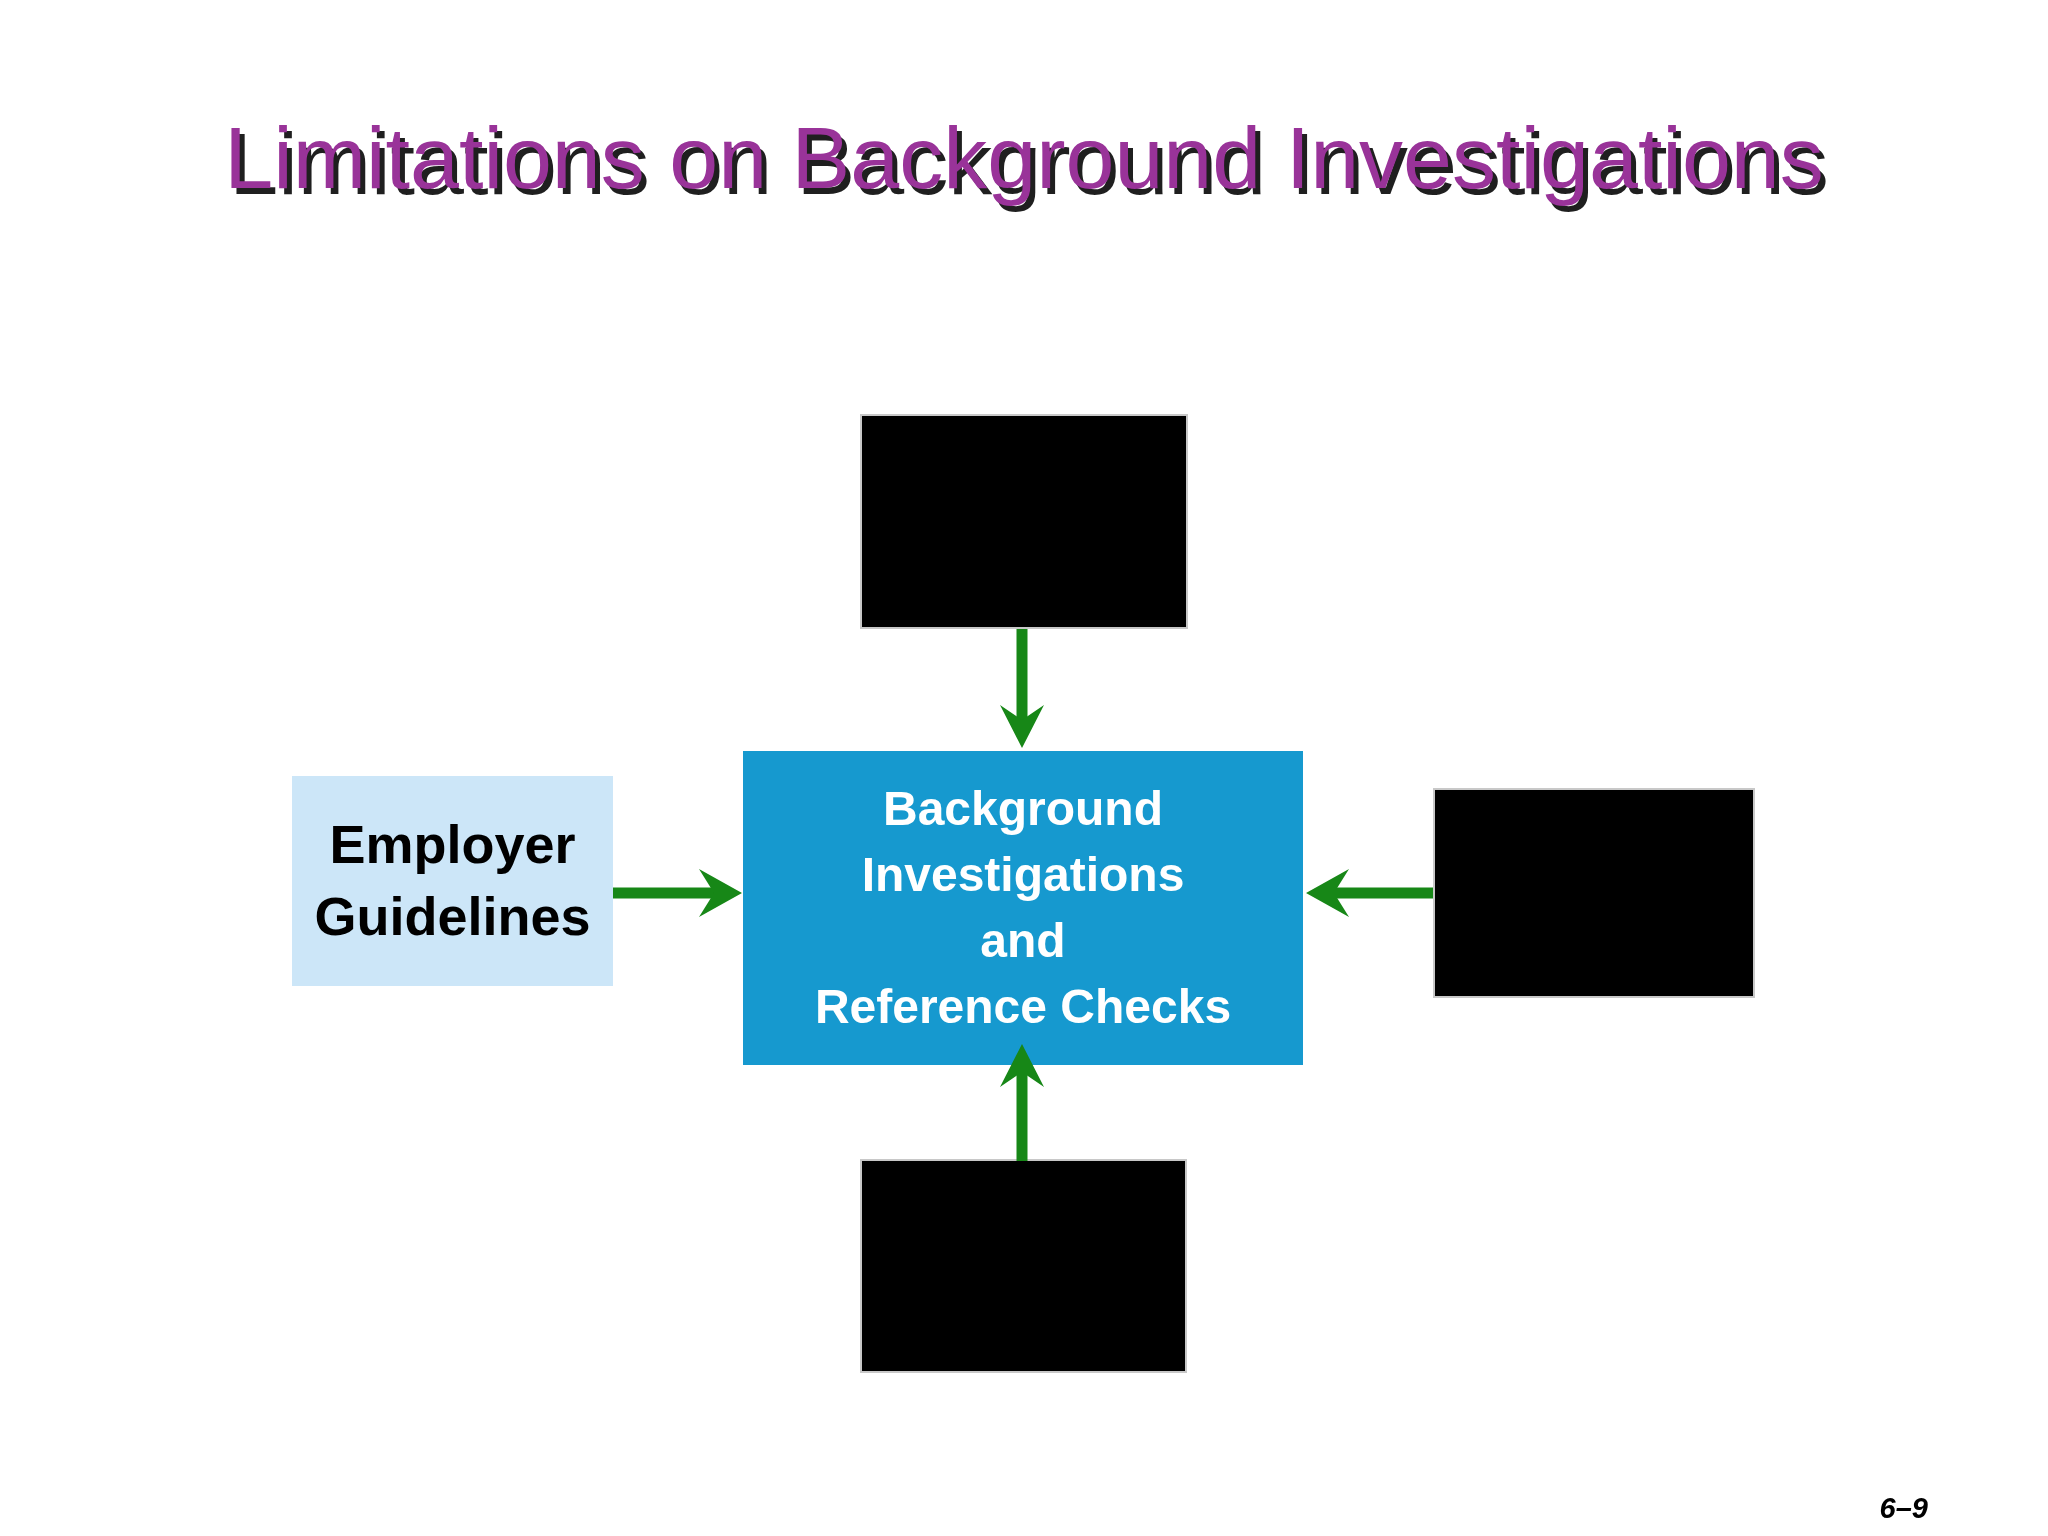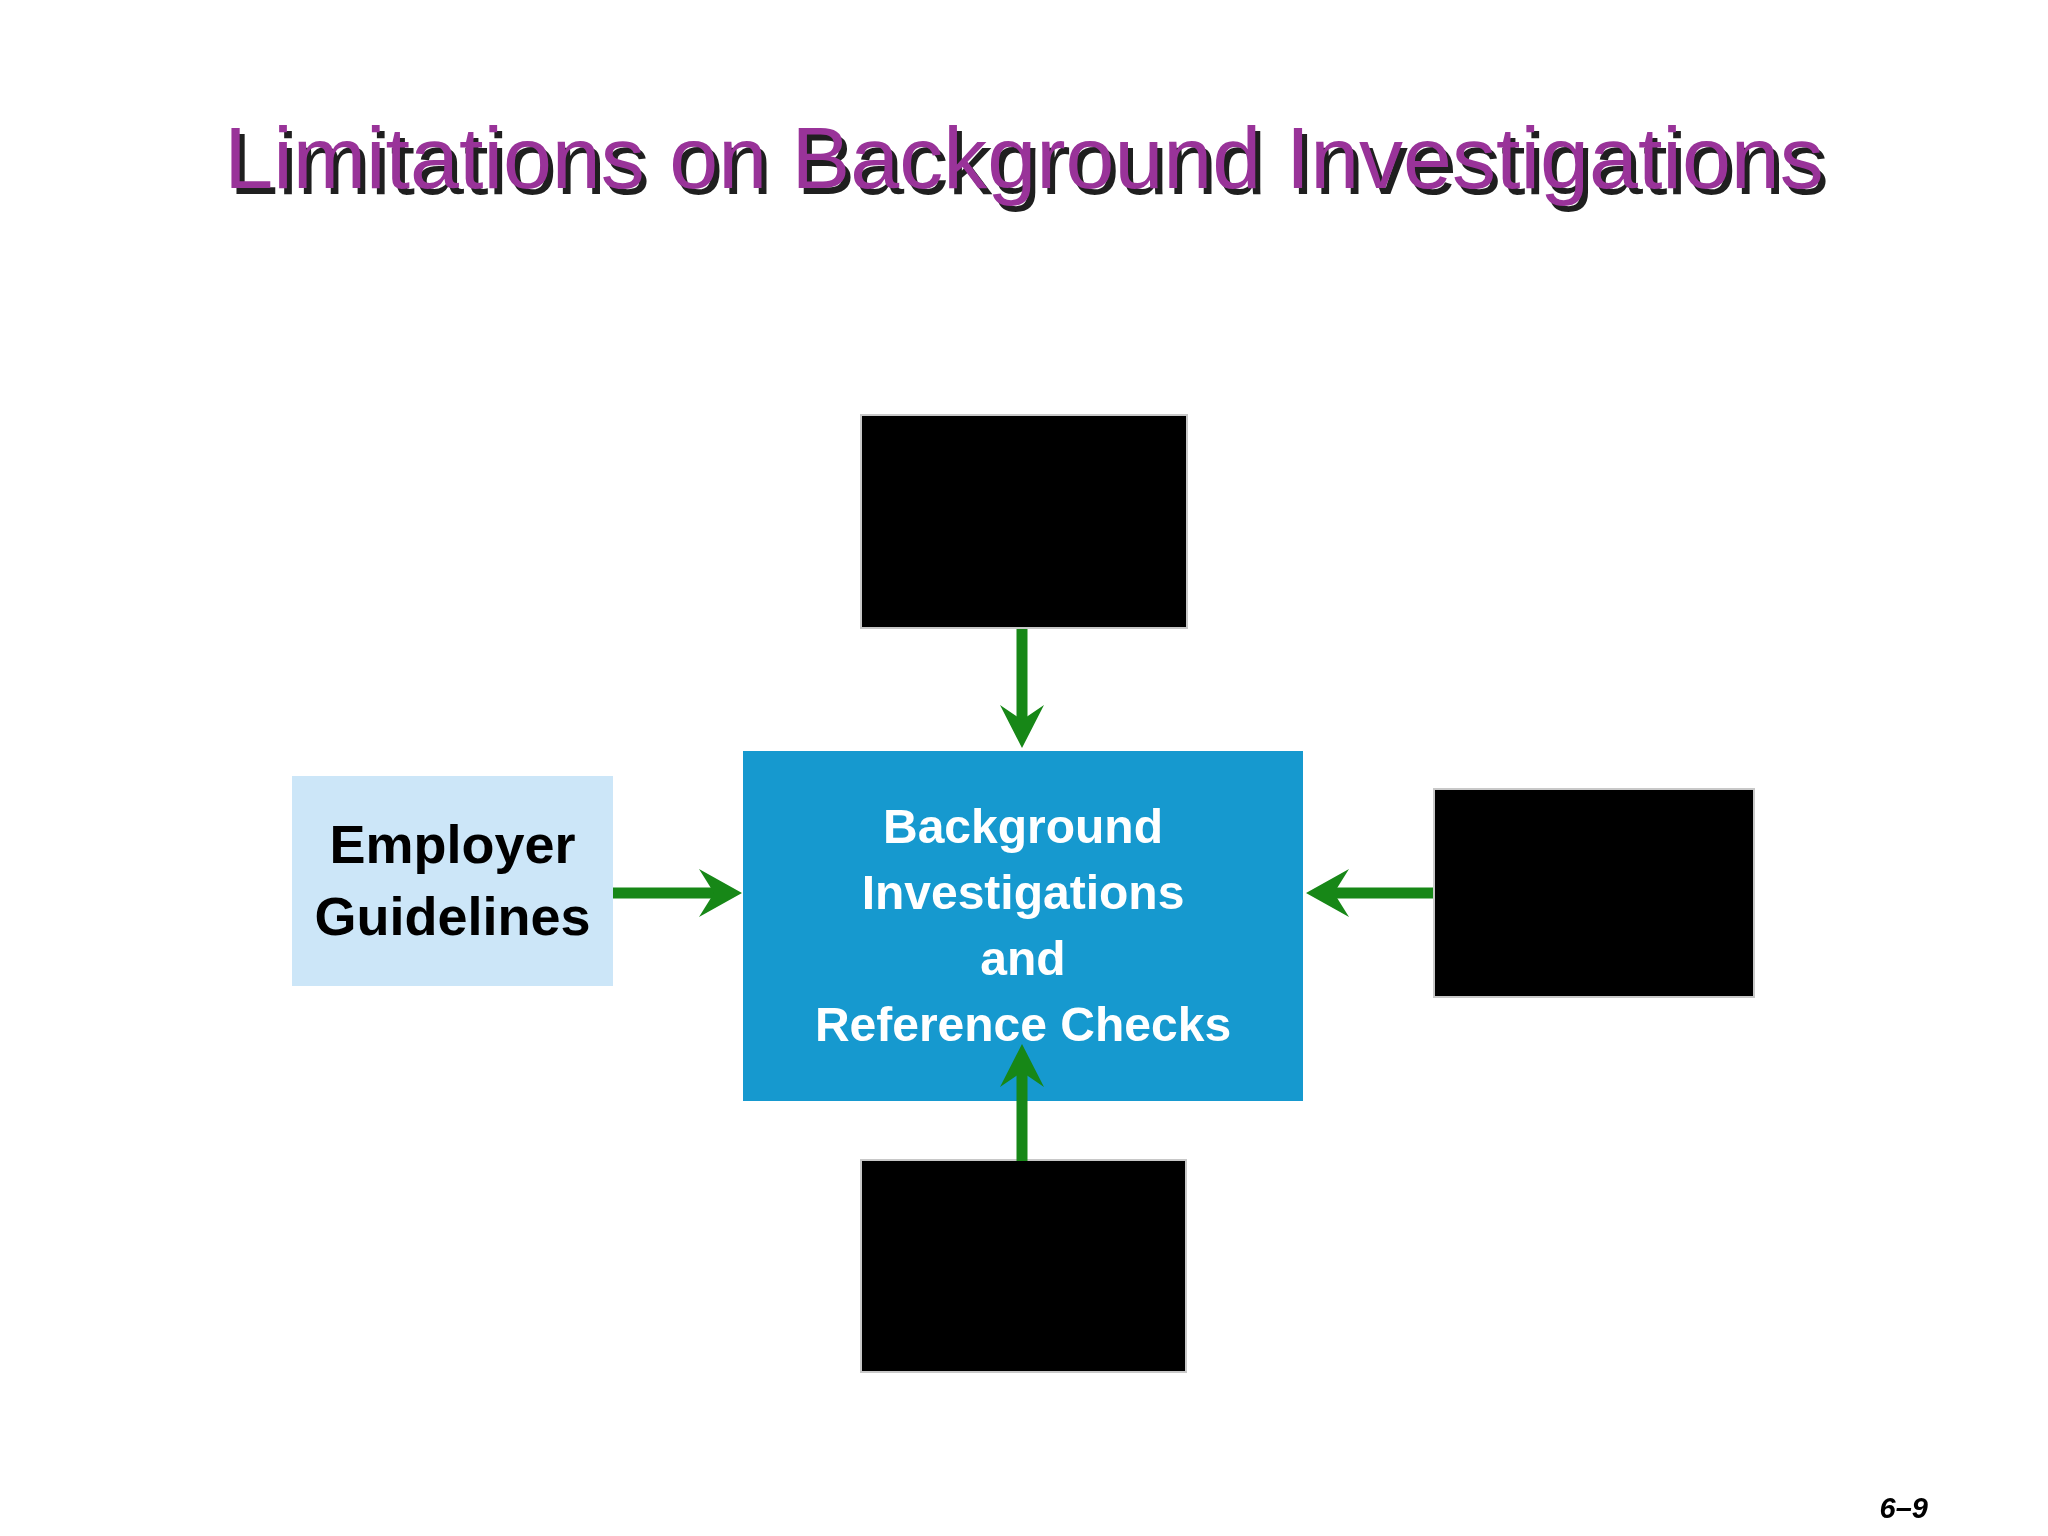--- a/index.html
+++ b/index.html
@@ -40,21 +40,21 @@
   .box-bottom { left: 860px;  top: 1159px; width: 327px; height: 214px; }
   .box-left {
     left: 292px; top: 776px; width: 321px; height: 210px;
     background: var(--left-box-bg, #cce6f8);
     color: var(--left-box-text, #000);
     font-size: 54px;
     font-weight: 700;
     line-height: 1.33;
   }
   .box-center {
-    left: 743px; top: 751px; width: 560px; height: 350px;
+    left: 743px; top: 751px; width: 560px; height: 314px;
     background: var(--center-box-bg, #1699cf);
     color: var(--center-box-text, #fff);
     font-size: 48px;
     font-weight: 700;
     line-height: 1.38;
   }
   .arrow {
     position: absolute;
     color: var(--arrow, #178717);
   }

